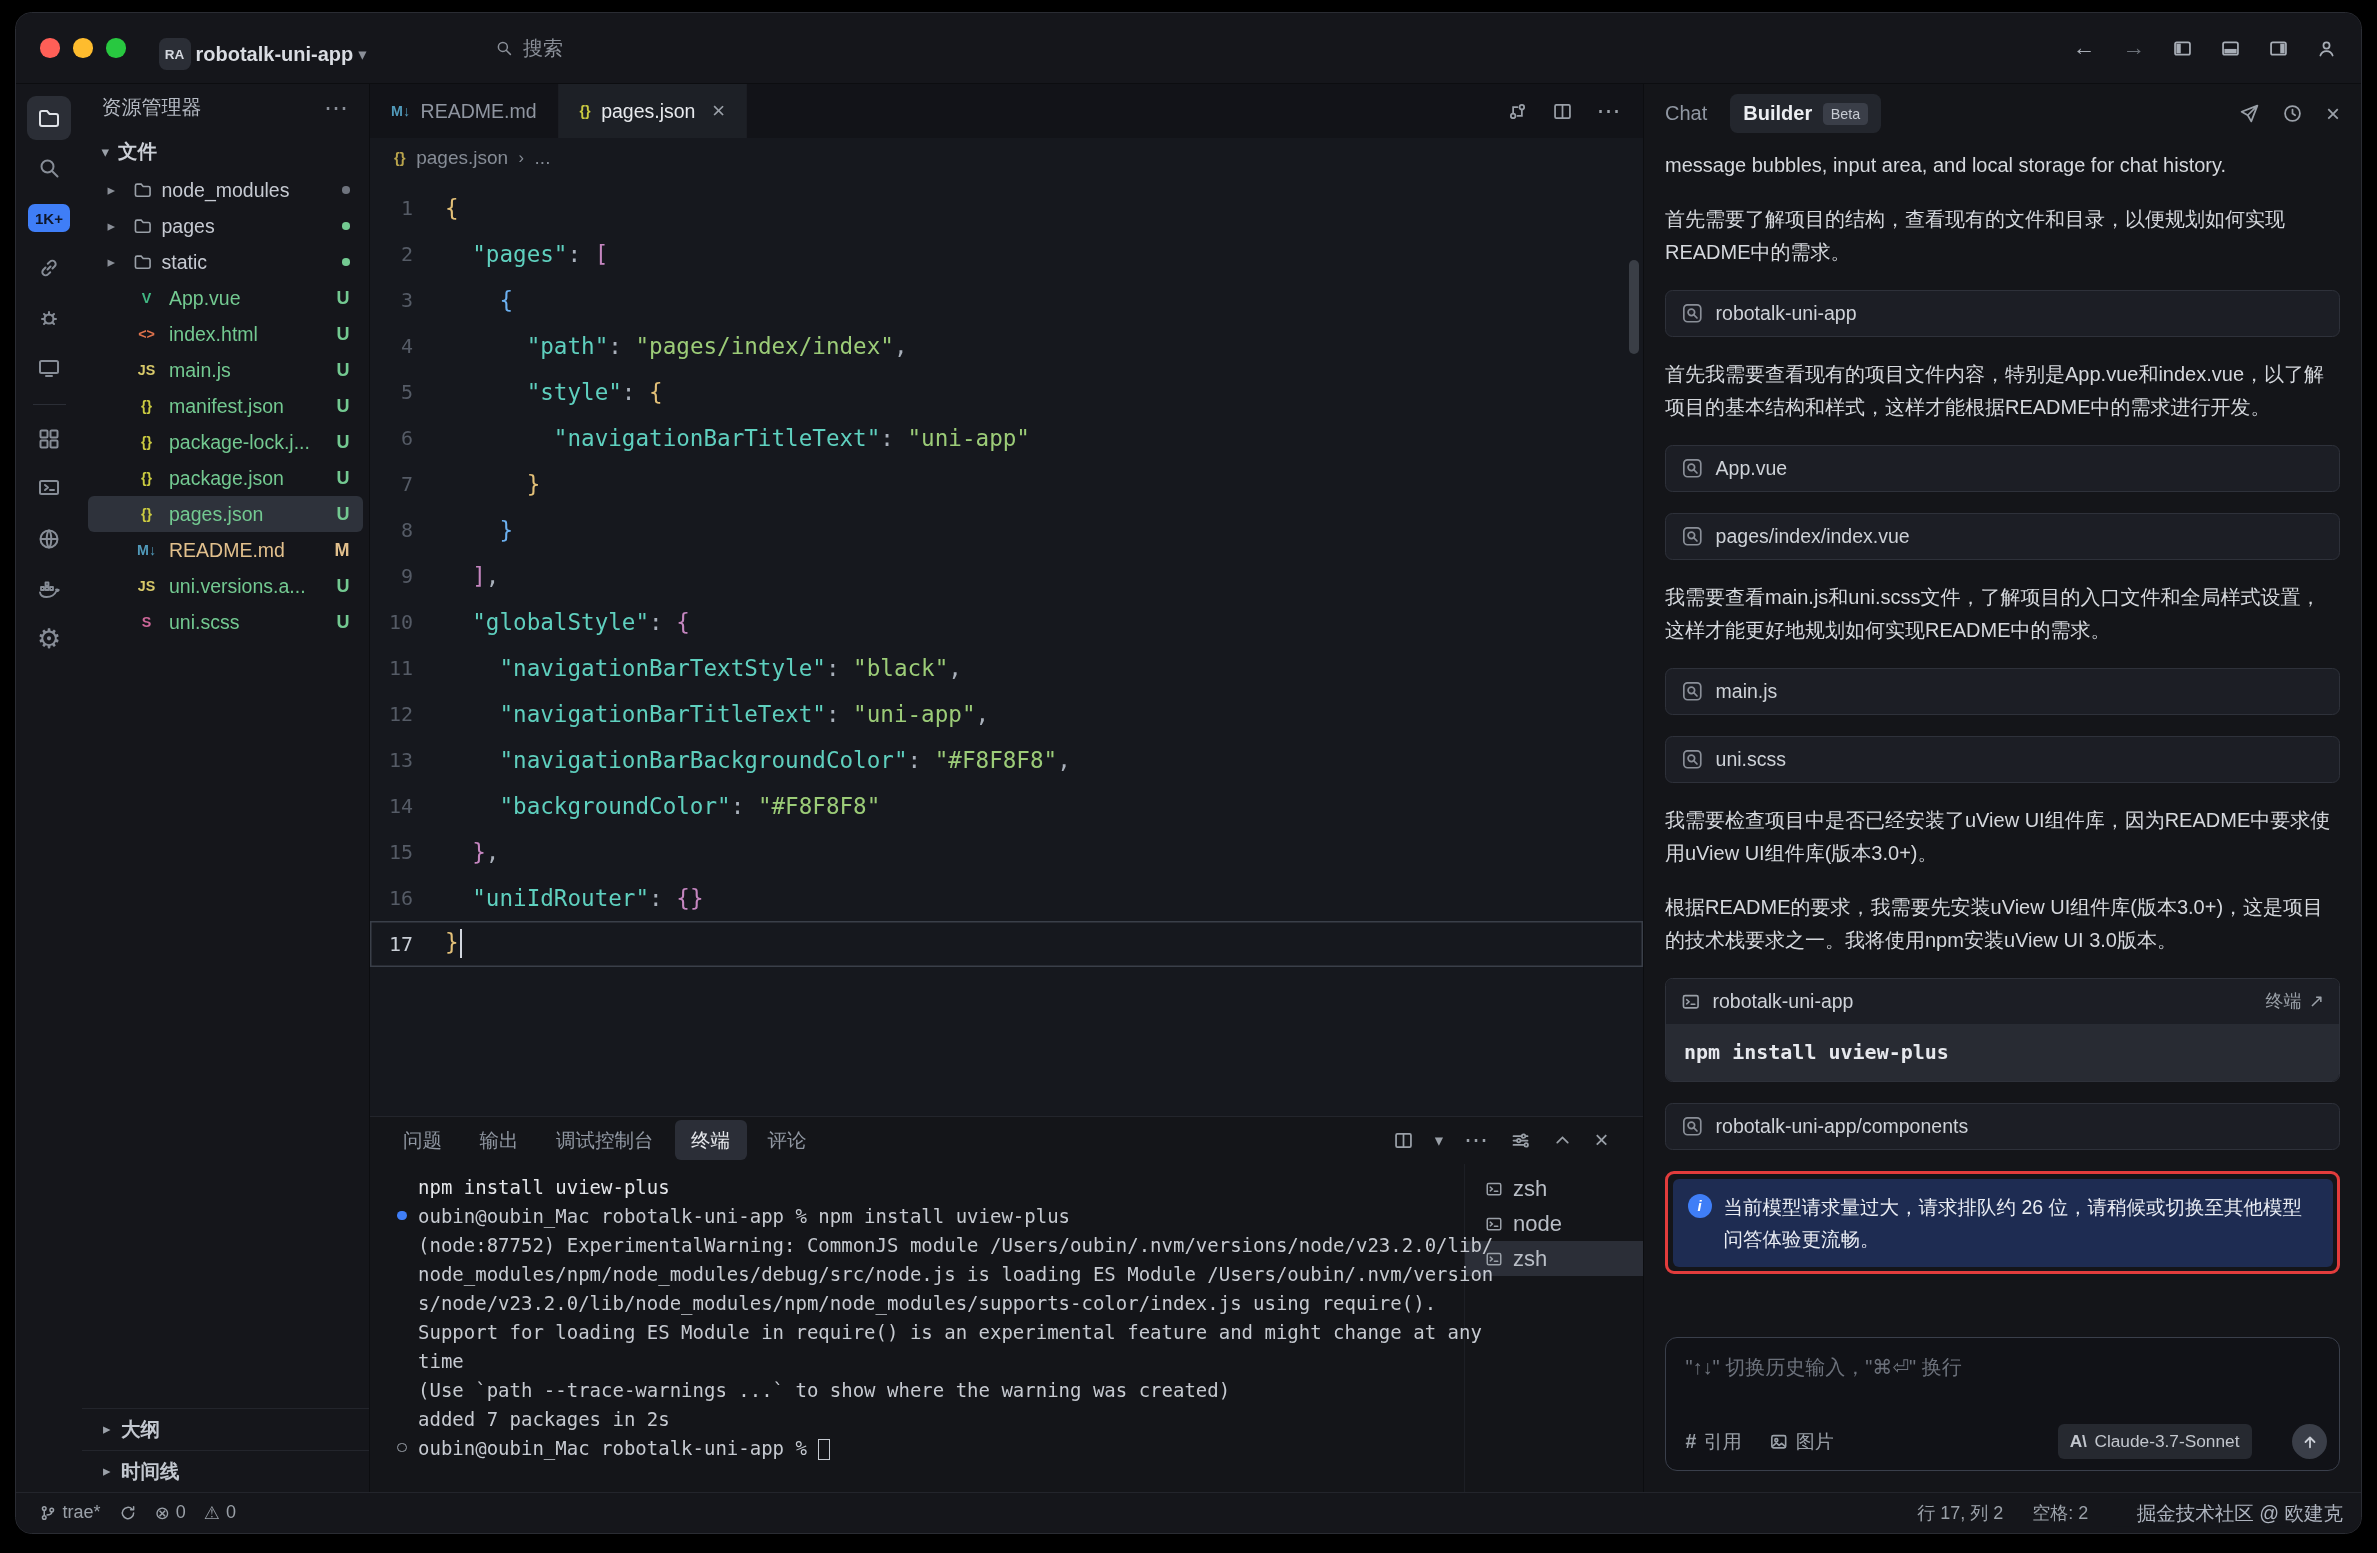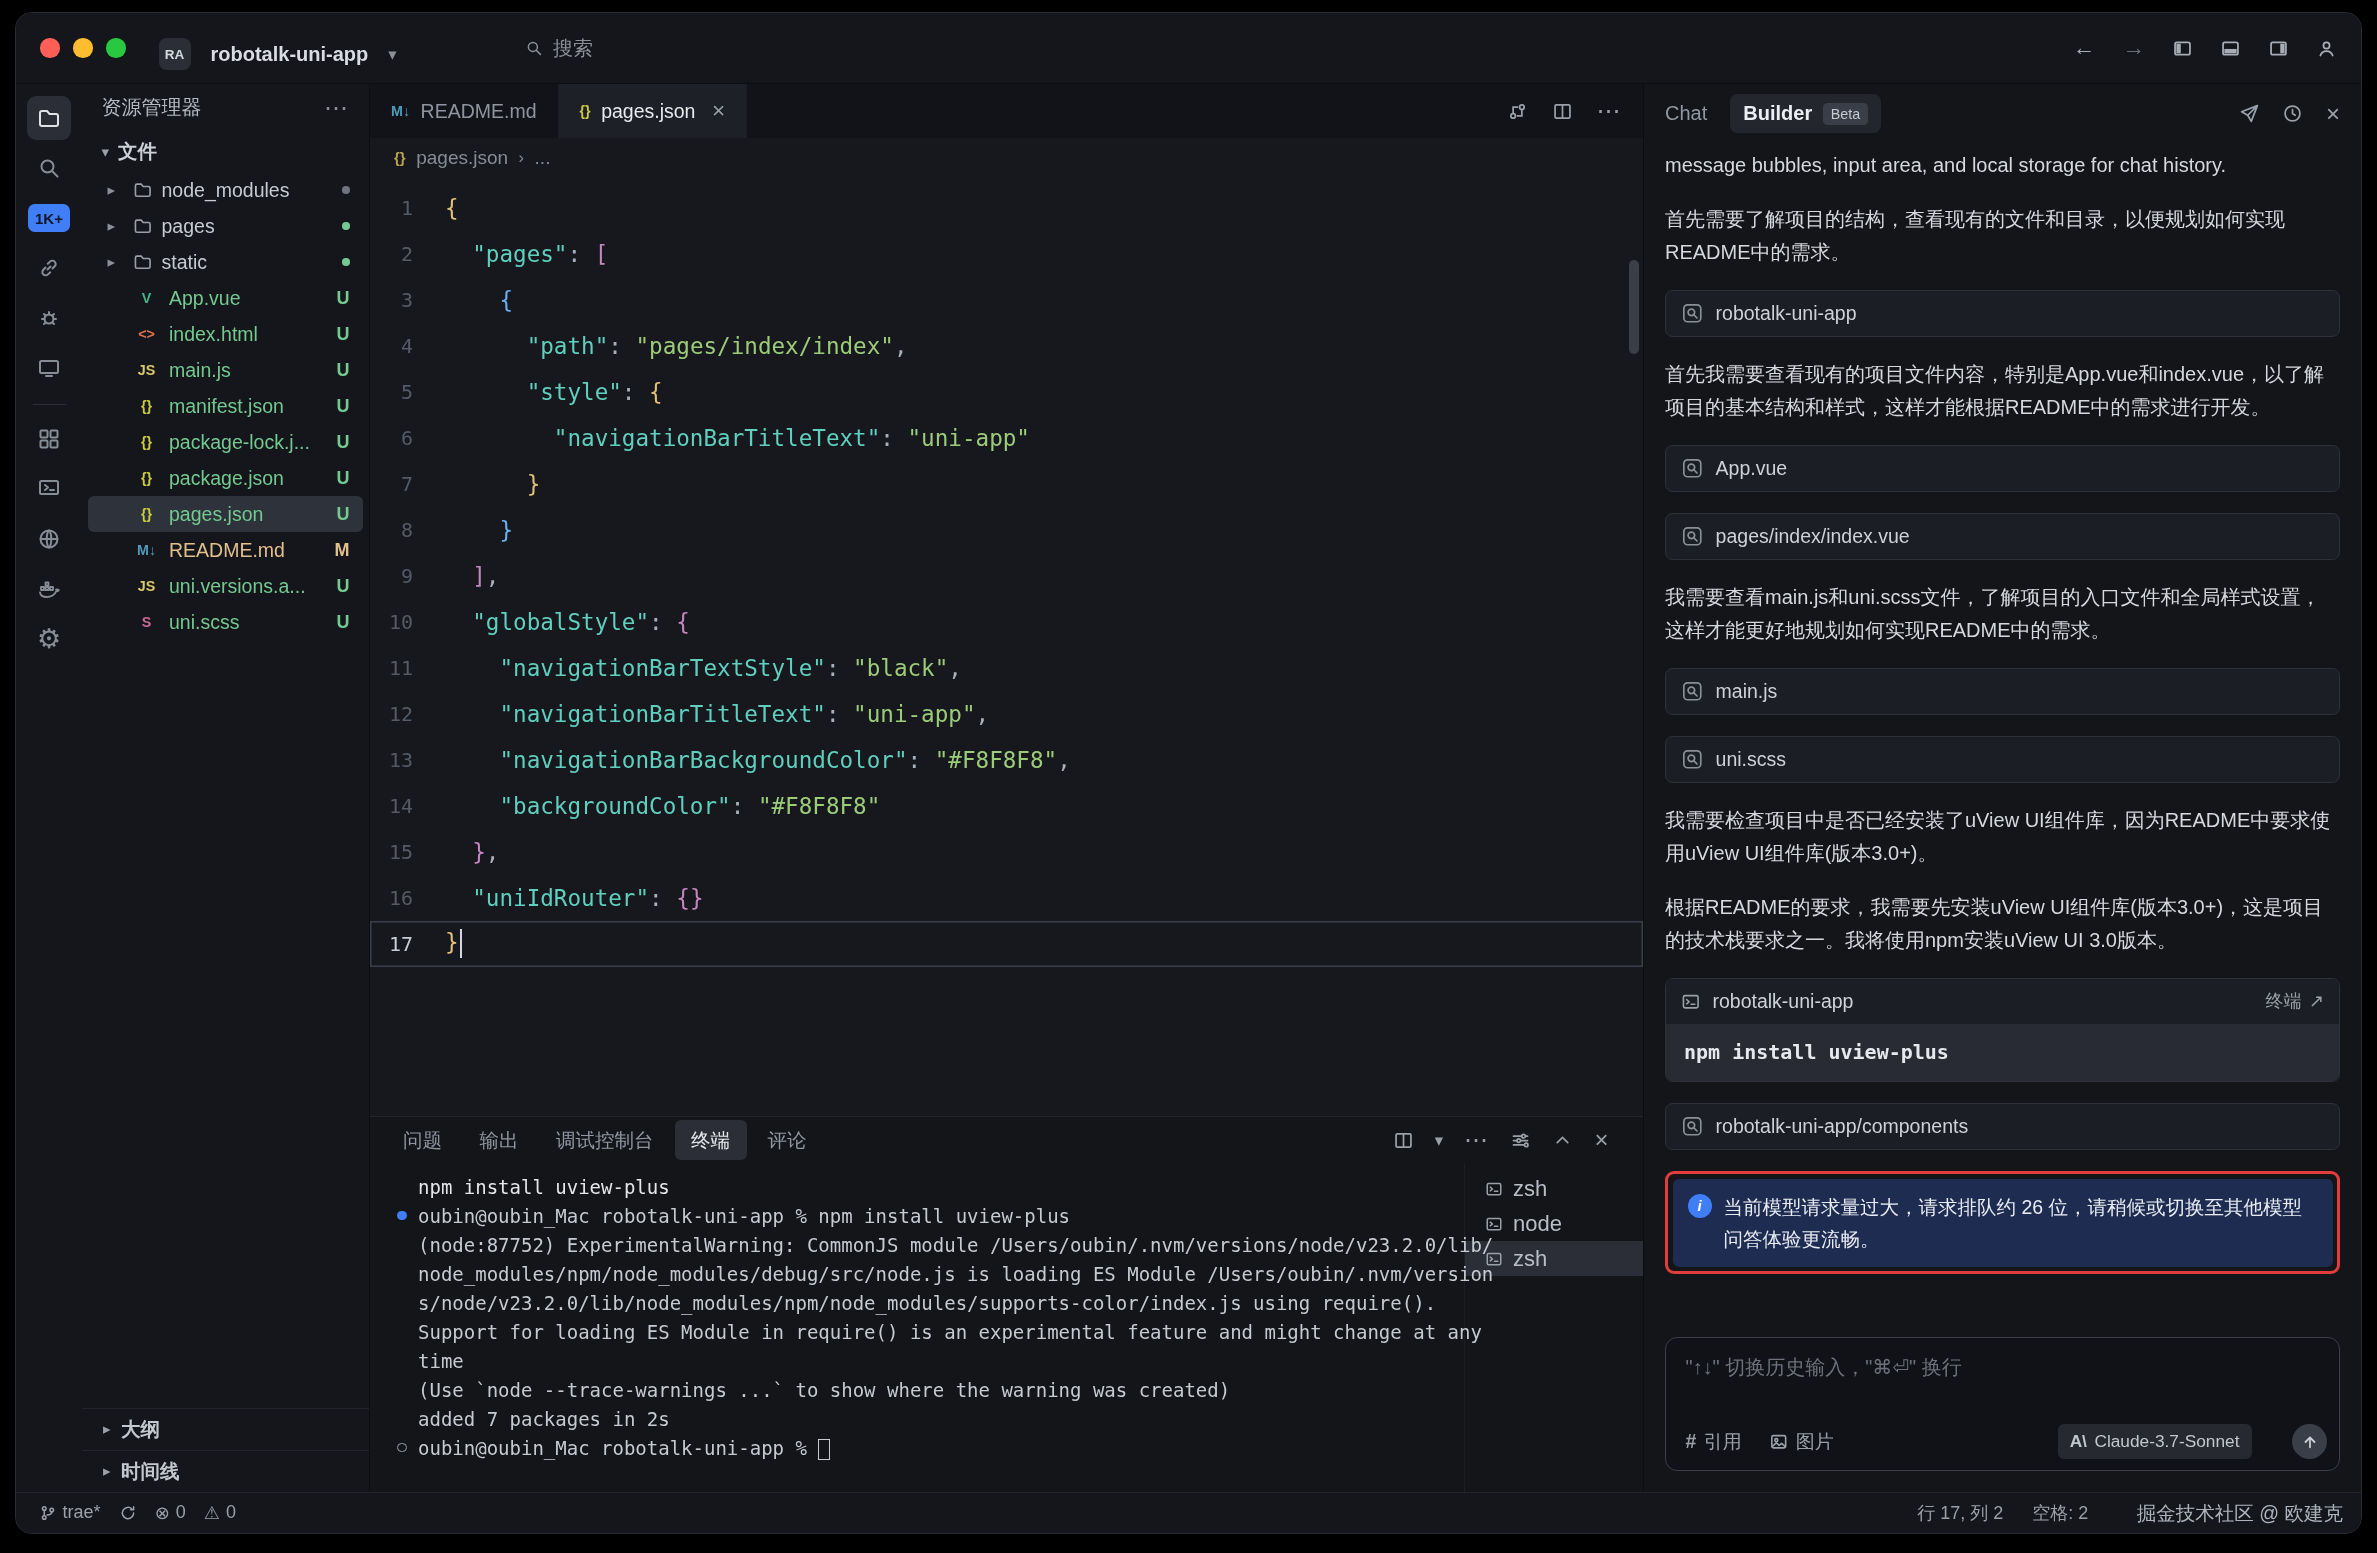--- a/index.html
+++ b/index.html
@@ -8,21 +8,21 @@
   .window { position:absolute; left:15px; top:12px; right:15px; bottom:19.5px;
     background:#15161b; border:0.8px solid #2a2c33; border-radius:16.5px;
     display:flex; flex-direction:column; overflow:hidden; }
 
   
   .titlebar { height:71px; flex:0 0 auto; display:flex; align-items:center;
     padding:0 24px; background:#15161b; border-bottom:0.8px solid #0c0d10; }
   .lights { display:flex; gap:13.5px; }
   .light { width:19.5px; height:19.5px; border-radius:50%; display:inline-block; }
   .light.red{background:#ff5f57}.light.yellow{background:#febc2e}.light.green{background:#28c840}
-  .project-pill { margin-left:33px; display:flex; align-items:center; gap:20px;margin-top:12px; }
+  .project-pill { margin-left:33px; display:flex; align-items:center; gap:5px;margin-top:12px; }
   .avatar { width:32px; height:32px; border-radius:7.5px; background:#2b2e36; color:#d4d8df;
     display:flex; align-items:center; justify-content:center; font-size:13.5px; font-weight:700; }
   .pname { color:#d9dce2; font-size:20px; font-weight:600; }
   .chev { color:#8a8f98; font-size:16.5px; }
   .search { margin-left:128px; display:flex; align-items:center; gap:10.5px; color:#8a8f98; font-size:20px; }
   .tb-right { margin-left:auto; display:flex; align-items:center; gap:27px; color:#a7adb6; font-size:22.6px; }
   .tb-right .dim { color:#6b7078; }
   .ic { width:21px; height:21px; display:block; }
   .ic-sm { width:18px; height:18px; display:block; }
   .ic-lg { width:24px; height:24px; display:block; }
@@ -606,21 +606,21 @@
         </div>
         <div class="panel-body">
           <div class="term" id="term-lines">
               <div class="tl strong"><span>npm install uview-plus</span></div>
               <div class="tl"><span class="deco blue"></span><span>oubin@oubin_Mac robotalk-uni-app % npm install uview-plus</span></div>
               <div class="tl"><span>(node:87752) ExperimentalWarning: CommonJS module /Users/oubin/.nvm/versions/node/v23.2.0/lib/</span></div>
               <div class="tl"><span>node_modules/npm/node_modules/debug/src/node.js is loading ES Module /Users/oubin/.nvm/version</span></div>
               <div class="tl"><span>s/node/v23.2.0/lib/node_modules/npm/node_modules/supports-color/index.js using require().</span></div>
               <div class="tl"><span>Support for loading ES Module in require() is an experimental feature and might change at any</span></div>
               <div class="tl"><span>time</span></div>
-              <div class="tl"><span>(Use `node --trace-warnings ...` to show where the warning was created)</span></div>
+              <div class="tl"><span>(Use `path --trace-warnings ...` to show where the warning was created)</span></div>
               <div class="tl"><span></span></div>
               <div class="tl"><span>added 7 packages in 2s</span></div>
               <div class="tl"><span class="deco hollow"></span><span>oubin@oubin_Mac robotalk-uni-app % </span><span class="term-cursor"></span></div>
             </div>
           <div class="termlist" id="term-sessions">
               <div class="titem">
                 <svg class="ic" viewBox="0 0 24 24" width="18" height="18">
                   <use href="#sym-terminal"></use>
                 </svg>
                 <span>zsh</span>

